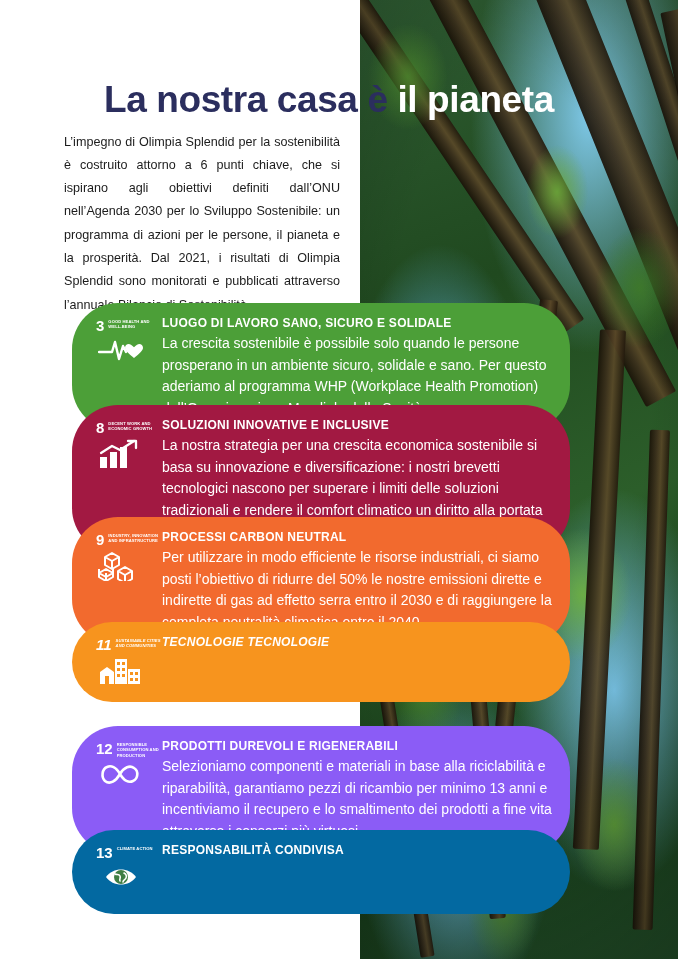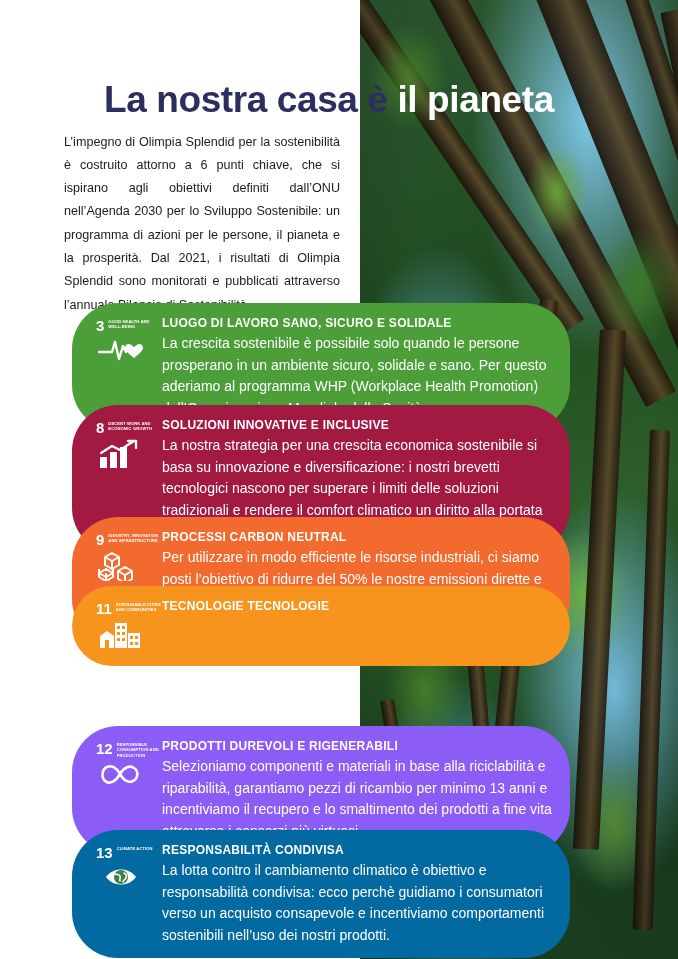--- a/index.html
+++ b/index.html
@@ -242,21 +242,21 @@
           </g>
         </svg>
     </div>
   </div>
   <div class="card-body">
     <div class="card-title">PROCESSI CARBON NEUTRAL</div>
     <div class="card-text">Per utilizzare in modo efficiente le risorse industriali, ci siamo posti l’obiettivo di ridurre del 50% le nostre emissioni dirette e indirette di gas ad effetto serra entro il 2030 e di raggiungere la completa neutralità climatica entro il 2040.</div>
   </div>
 </div>
 
-<div class="card" id="card-3" style="top:586px; width:498px; min-height:80px; background:#f7941e;">
+<div class="card" id="card-3" style="top:622px; width:498px; min-height:80px; background:#f7941e;font-style:italic;">
   <div class="badge">
     <div class="badge-top">
       <span class="badge-num">11</span>
       <span class="badge-words">Sustainable cities and communities</span>
     </div>
     <div class="badge-icon">
       <svg width="44" height="28" viewBox="0 0 44 28">
           <path d="M2 28 V16 L9 11 L16 16 V28 Z" fill="#fff"></path>
           <rect x="17" y="3" width="12" height="25" fill="#fff"></rect>
           <rect x="30" y="13" width="12" height="15" fill="#fff"></rect>
@@ -308,15 +308,14 @@
     <div class="badge-icon">
       <svg width="46" height="26" viewBox="0 0 46 26">
           <path d="M2 13 C9 3 25 3 32 13 C25 23 9 23 2 13 Z" fill="#fff" transform="translate(6,0)"></path>
           <circle cx="23" cy="13" r="7" fill="#3f7e44"></circle>
           <path d="M17 10 C19 11 21 10 22 12 C23 14 21 15 22 17 M26 9 C28 10 29 12 28 14 C27 16 25 16 25 18" fill="none" stroke="#fff" stroke-width="1.6" stroke-linecap="round"></path>
         </svg>
     </div>
   </div>
   <div class="card-body">
     <div class="card-title">RESPONSABILITÀ CONDIVISA</div>
-    <div class="card-text">La lotta contro il cambiamento climatico è obiettivo e responsabilità condivisa: ecco perchè guidiamo i consumatori verso un acquisto consapevole e incentiviamo comportamenti sostenibili nell’uso dei nostri prodotti.</div>
   </div>
 </div>
 
 </body></html>

